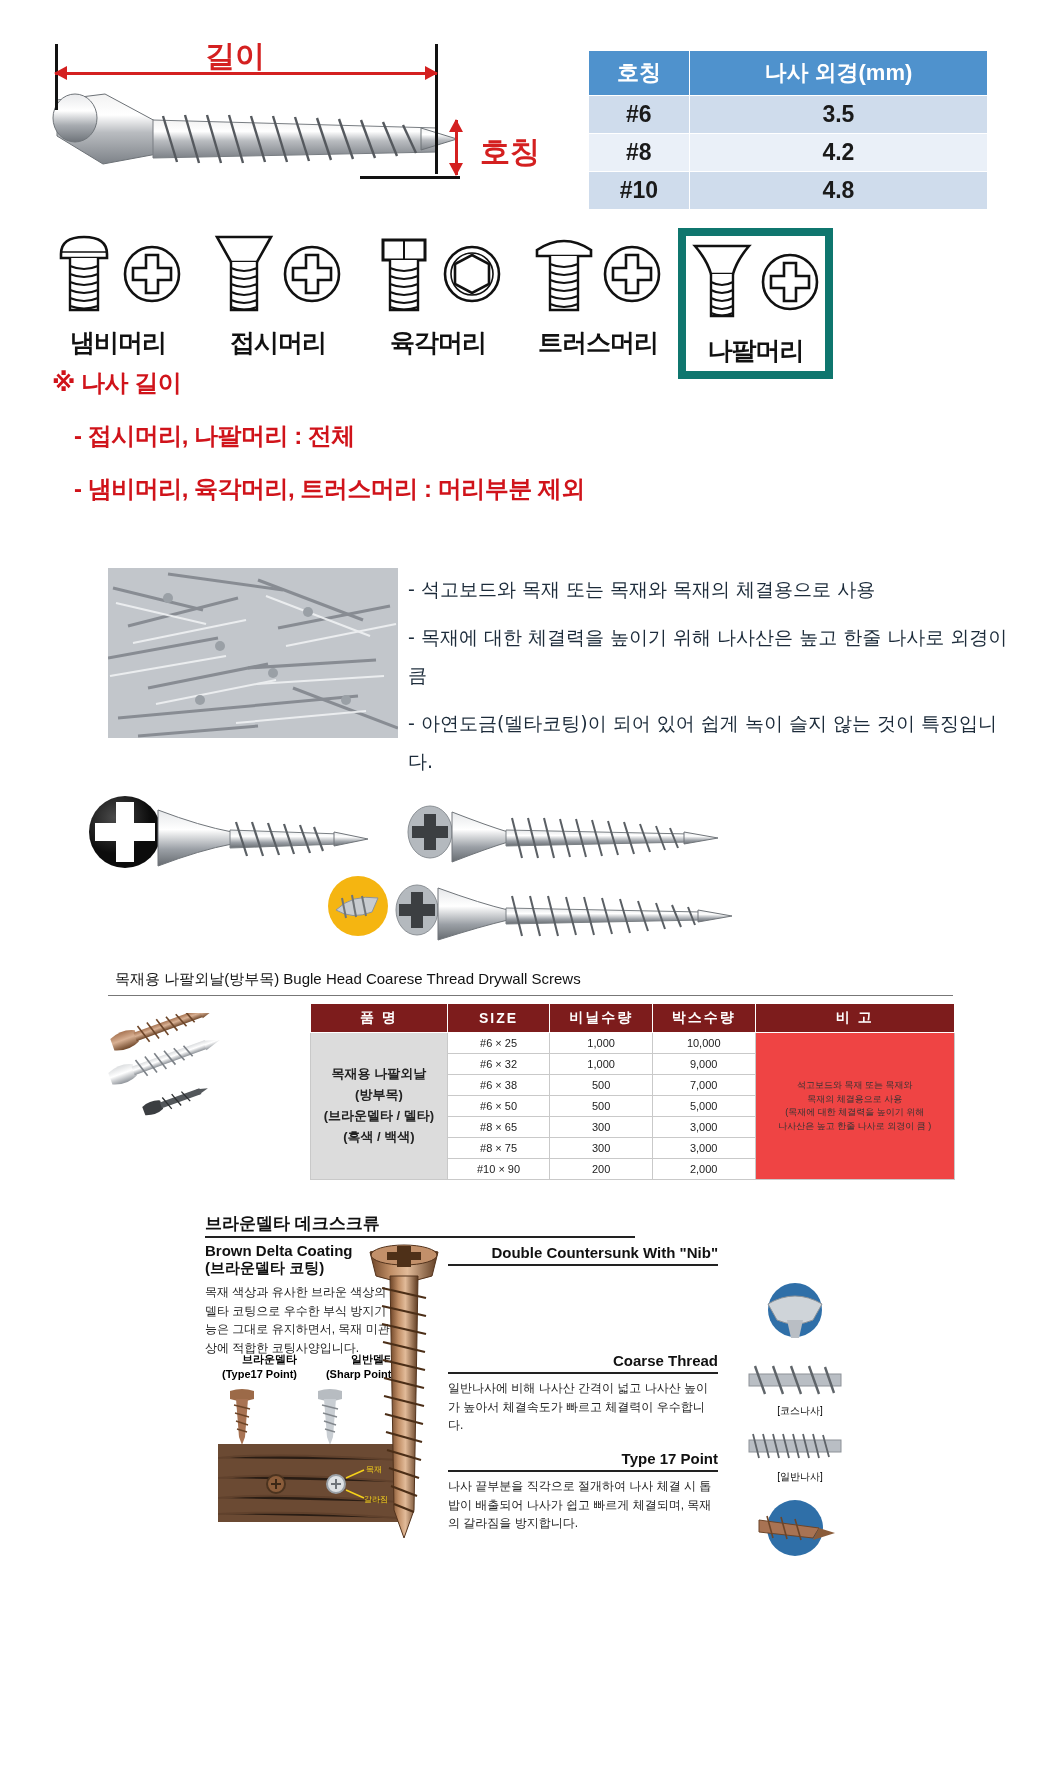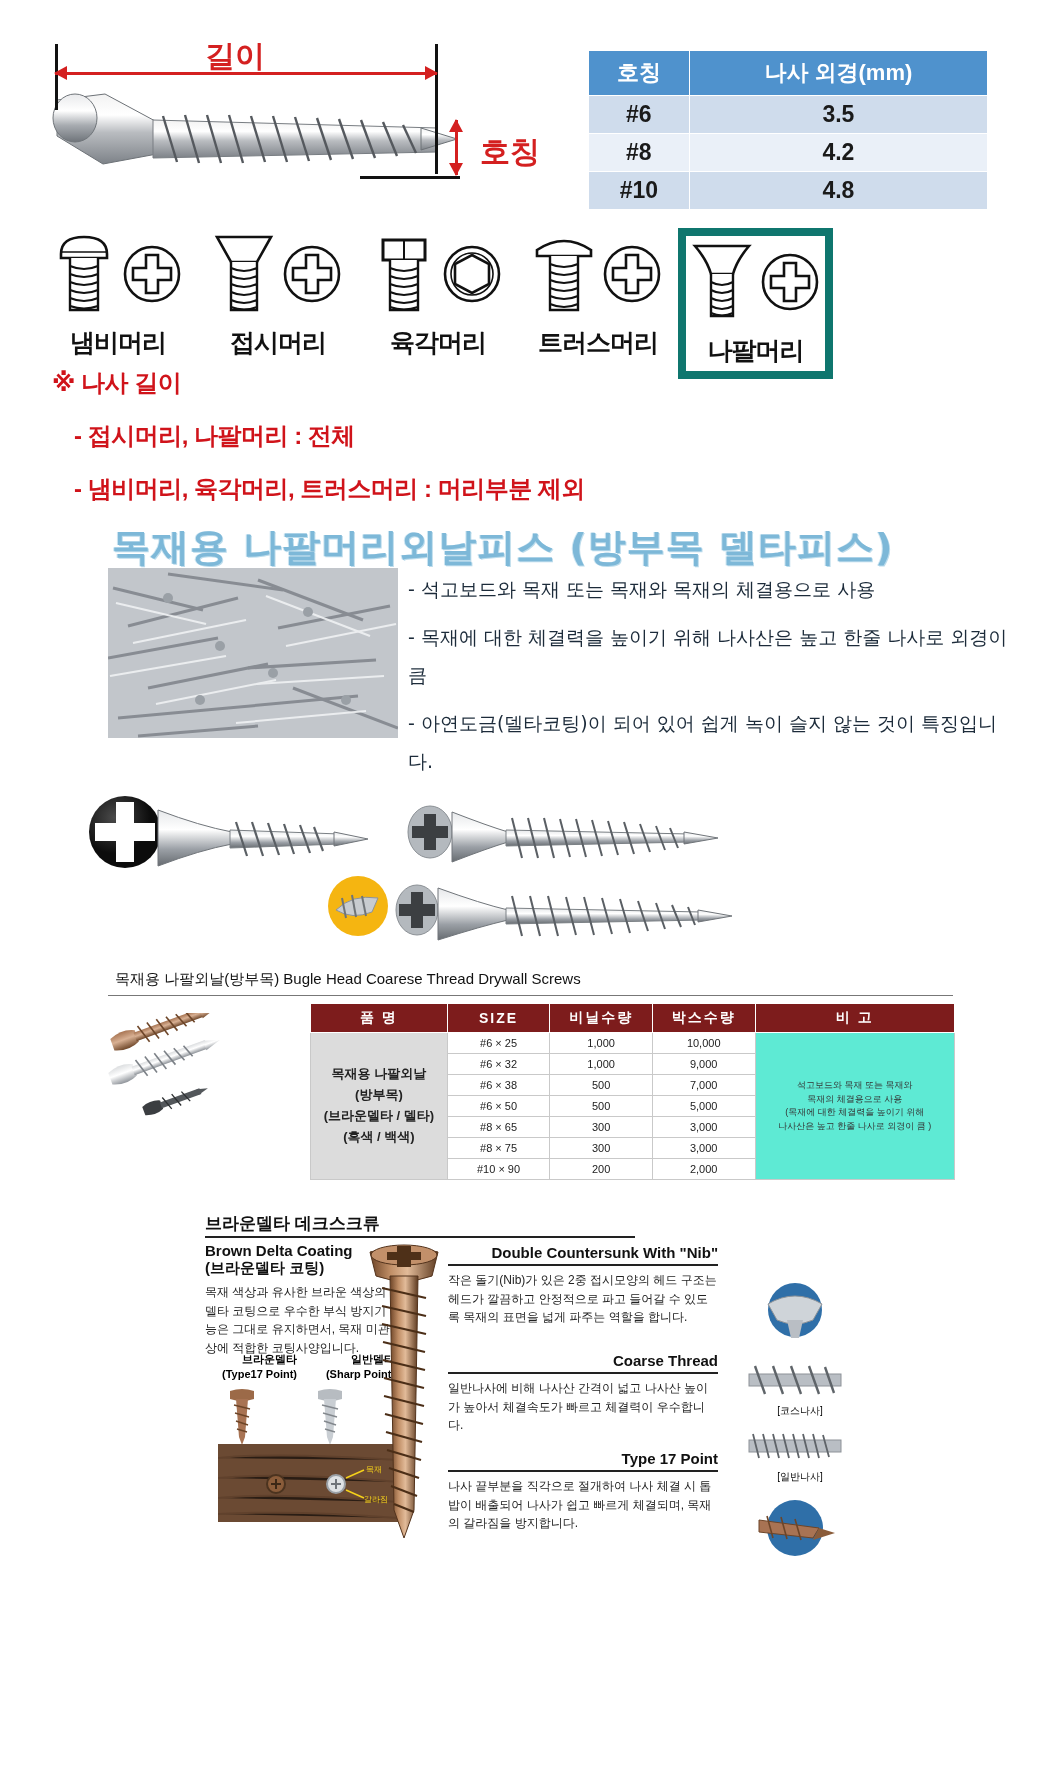--- a/index.html
+++ b/index.html
@@ -133,21 +133,21 @@
   }
   .prodTable td{
     text-align:center; padding:4px 2px; border:1px solid #c9c9c9;
     color:#222; font-size:11px; background:#ffffff;
   }
   .prodTable td.nameCell{
     background:#dcdcdc; font-size:13px; font-weight:bold; line-height:1.6;
     width:120px;
   }
   .prodTable td.noteCell{
-    background:#5eead4; font-size:9px; line-height:1.5; width:175px;
+    background:#ef4444; font-size:9px; line-height:1.5; width:175px;
     color:#333; padding:3px 12px;
   }
   .prodTable td.sizeCell{ width:90px; }
   .prodTable td.qtyCell{ width:90px; }
 
   
   .sec7{ position:absolute; left:0; top:1212px; width:1060px; height:550px; }
   .s7title{
     position:absolute; left:205px; top:0; font-size:17px; font-weight:bold; color:#111;
   }
@@ -374,21 +374,20 @@
     </div>
   </div>
 
   <div class="redNote">
     <div>※ 나사 길이</div>
     <div class="ind">- 접시머리, 나팔머리 : 전체</div>
     <div class="ind">- 냄비머리, 육각머리, 트러스머리 : 머리부분 제외</div>
   </div>
 
   <div class="sec4">
-    <div class="hwTitle">목재용 나팔머리외날피스 (방부목 델타피스)</div>
 
     <div class="photoPile">
       <svg width="290" height="170">
         <rect width="290" height="170" fill="#c2c6cb"></rect>
         <g stroke="#7e838a" stroke-width="3" opacity="0.85">
           <line x1="5" y1="20" x2="95" y2="42"></line>
           <line x1="20" y1="58" x2="130" y2="30"></line>
           <line x1="0" y1="90" x2="110" y2="70"></line>
           <line x1="40" y1="120" x2="160" y2="96"></line>
           <line x1="10" y1="150" x2="120" y2="140"></line>
@@ -720,21 +719,20 @@
         <path d="M35 208 L69 218"></path>
           <path d="M37 226 L67 236"></path>
           <path d="M39 244 L65 254"></path>
         <path d="M42 262 L62 270"></path>
       </g>
     </svg>
 
     <div class="blkR1">
       <div class="s7h">Double Countersunk With "Nib"</div>
       <div class="divR"></div>
-      <div class="s7p">작은 돌기(Nib)가 있은 2중 접시모양의 헤드 구조는 헤드가 깔끔하고 안정적으로 파고 들어갈 수 있도록 목재의 표면을 넓게 파주는 역할을 합니다.</div>
     </div>
 
     <div class="blkR2">
       <div class="s7h">Coarse Thread</div>
       <div class="divR"></div>
       <div class="s7p">일반나사에 비해 나사산 간격이 넓고 나사산 높이가 높아서 체결속도가 빠르고 체결력이 우수합니다.</div>
     </div>
 
     <div class="blkR3">
       <div class="s7h">Type 17 Point</div>

